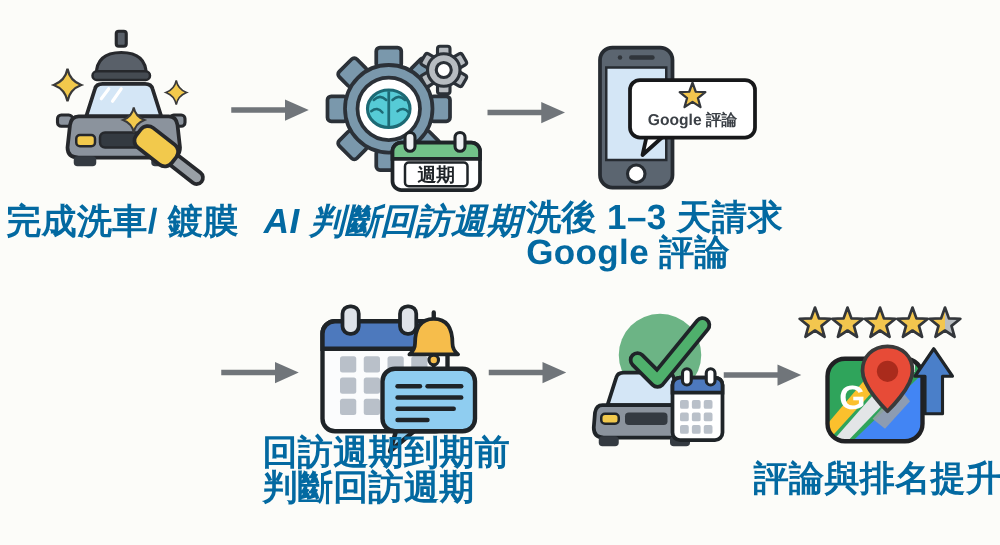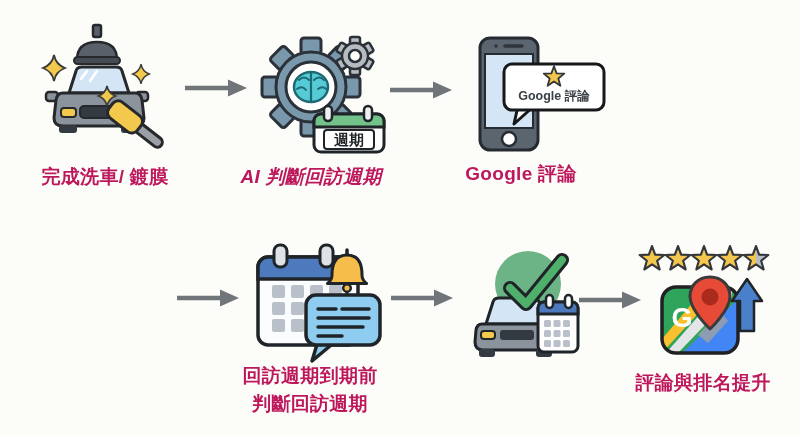--- a/index.html
+++ b/index.html
@@ -2,22 +2,22 @@
 <html><head>
 <meta charset="utf-8">
 <style>
   html,body{margin:0;padding:0;background:#fcfcf9;}
   #canvas{
     position:relative;width:800px;height:436px;background:#fcfcf9;overflow:hidden;
     font-family:"Liberation Sans","DejaVu Sans",sans-serif;color:#1d1f23;
   }
   .abs{position:absolute;}
   .step-label{
-    position:absolute;width:200px;text-align:center;
-    font-size:19px;font-weight:700;line-height:28px;color:#be185d;
+    position:absolute;width:200px;text-align:left;
+    font-size:28px;font-weight:700;line-height:28px;color:#0369a1;
     letter-spacing:.3px;white-space:nowrap;
   }
   .arrow{position:absolute;width:64px;height:22px;}
   svg{display:block;}
   svg text{font-family:"Liberation Sans","DejaVu Sans",sans-serif;}
 </style>
 </head>
 <body>
 
 <div id="canvas">
@@ -131,20 +131,21 @@
       </g>
       <g>
         <polygon points="50,86 66,86 46,104" fill="#ffffff" stroke="#17181a" stroke-width="3" stroke-linejoin="round"></polygon>
         <rect x="36" y="44" width="100" height="46" rx="8" fill="#ffffff" stroke="#17181a" stroke-width="3"></rect>
         <path transform="translate(86,57) scale(0.9)" d="M0,-12 L2.9,-4 L11.4,-3.7 L4.8,1.6 L7.1,9.7 L0,5 L-7.1,9.7 L-4.8,1.6 L-11.4,-3.7 L-2.9,-4 Z" fill="#f3c64e" stroke="#33363a" stroke-width="2" stroke-linejoin="round"></path>
         <text x="86" y="80" text-anchor="middle" font-size="12.5" font-weight="bold" fill="#3b4046">Google 評論</text>
       </g>
     </svg>
   </div>
   <div class="step-label" style="left:421px;top:160px;">
+    <div>洗後 1–3 天請求</div>
     <div>Google 評論</div>
   </div>
 
   <svg class="arrow" style="left:176px;top:287px;" viewBox="0 0 64 22">
     <line x1="1" y1="11" x2="45" y2="11" stroke="#70757a" stroke-width="4.5"></line>
     <polygon points="44,2.5 63,11 44,19.5" fill="#70757a"></polygon>
   </svg>
 
   <div class="abs" style="left:250px;top:237px;">
     <svg width="140" height="132" viewBox="0 0 140 132">
@@ -177,21 +178,21 @@
         <g stroke="#1f2428" stroke-width="3.5" stroke-linecap="round">
           <line x1="68" y1="72" x2="86" y2="72"></line>
             <line x1="92" y1="72" x2="119" y2="72"></line>
           <line x1="68" y1="81" x2="119" y2="81"></line>
           <line x1="68" y1="90" x2="113" y2="90"></line>
           <line x1="68" y1="99" x2="92" y2="99"></line>
         </g>
       </g>
     </svg>
   </div>
-  <div class="step-label" style="left:210px;top:362px;">
+  <div class="step-label" style="left:210px;top:348px;">
     <div>回訪週期到期前</div>
     <div>判斷回訪週期</div>
   </div>
 
   <svg class="arrow" style="left:390px;top:287px;" viewBox="0 0 64 22">
     <line x1="1" y1="11" x2="45" y2="11" stroke="#70757a" stroke-width="4.5"></line>
     <polygon points="44,2.5 63,11 44,19.5" fill="#70757a"></polygon>
   </svg>
 
   <div class="abs" style="left:452px;top:240px;">

